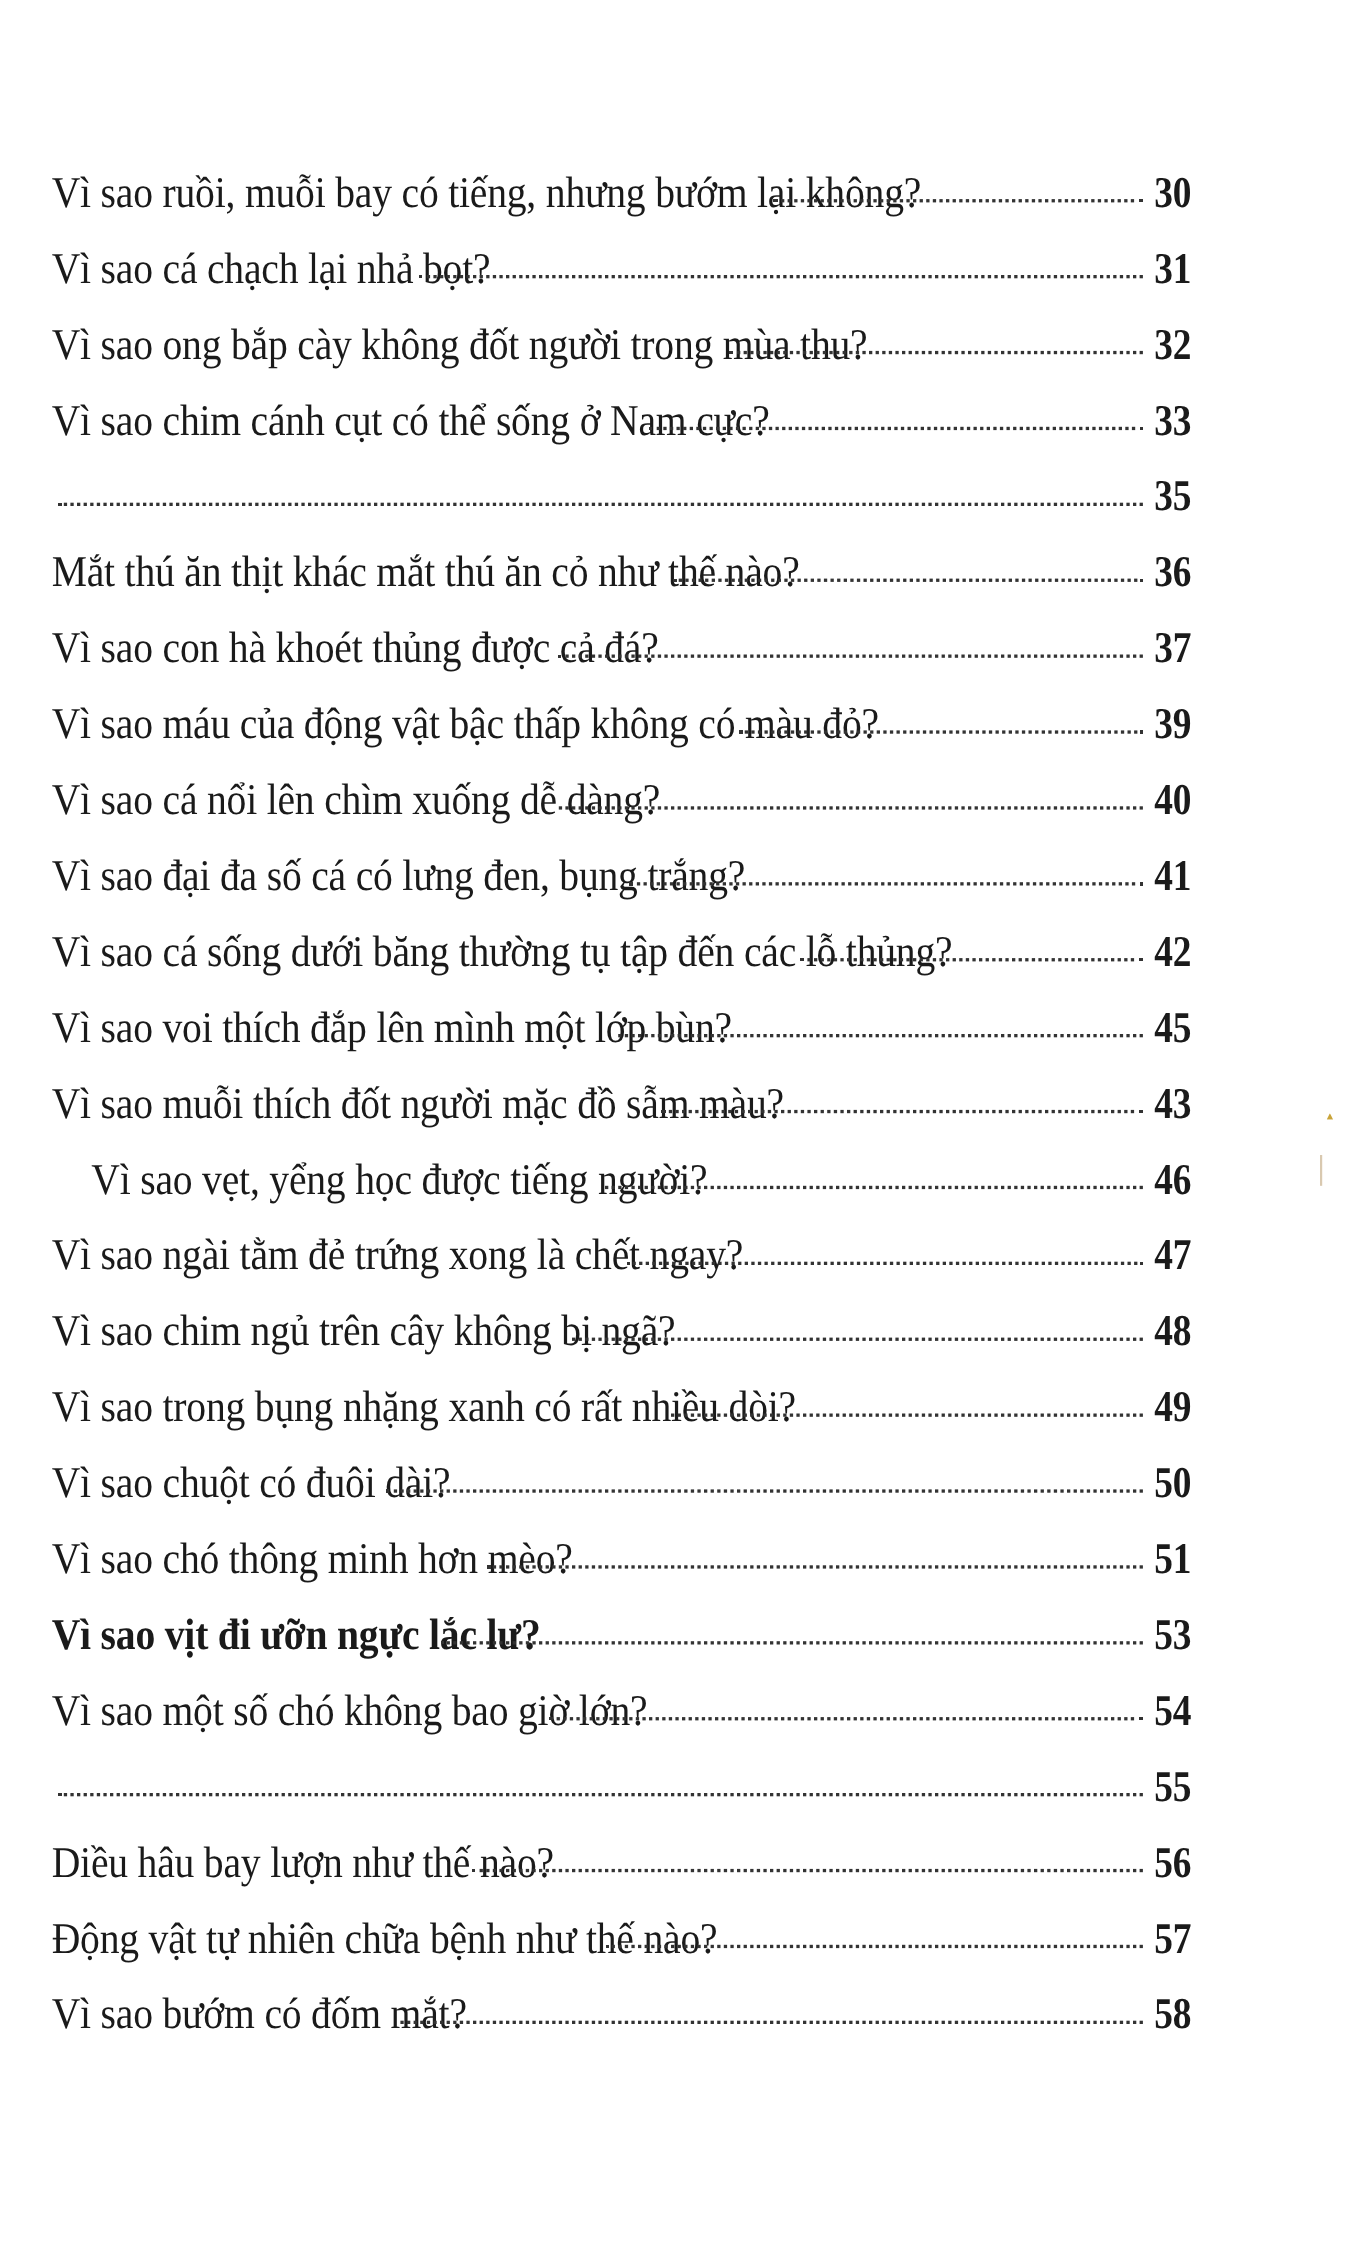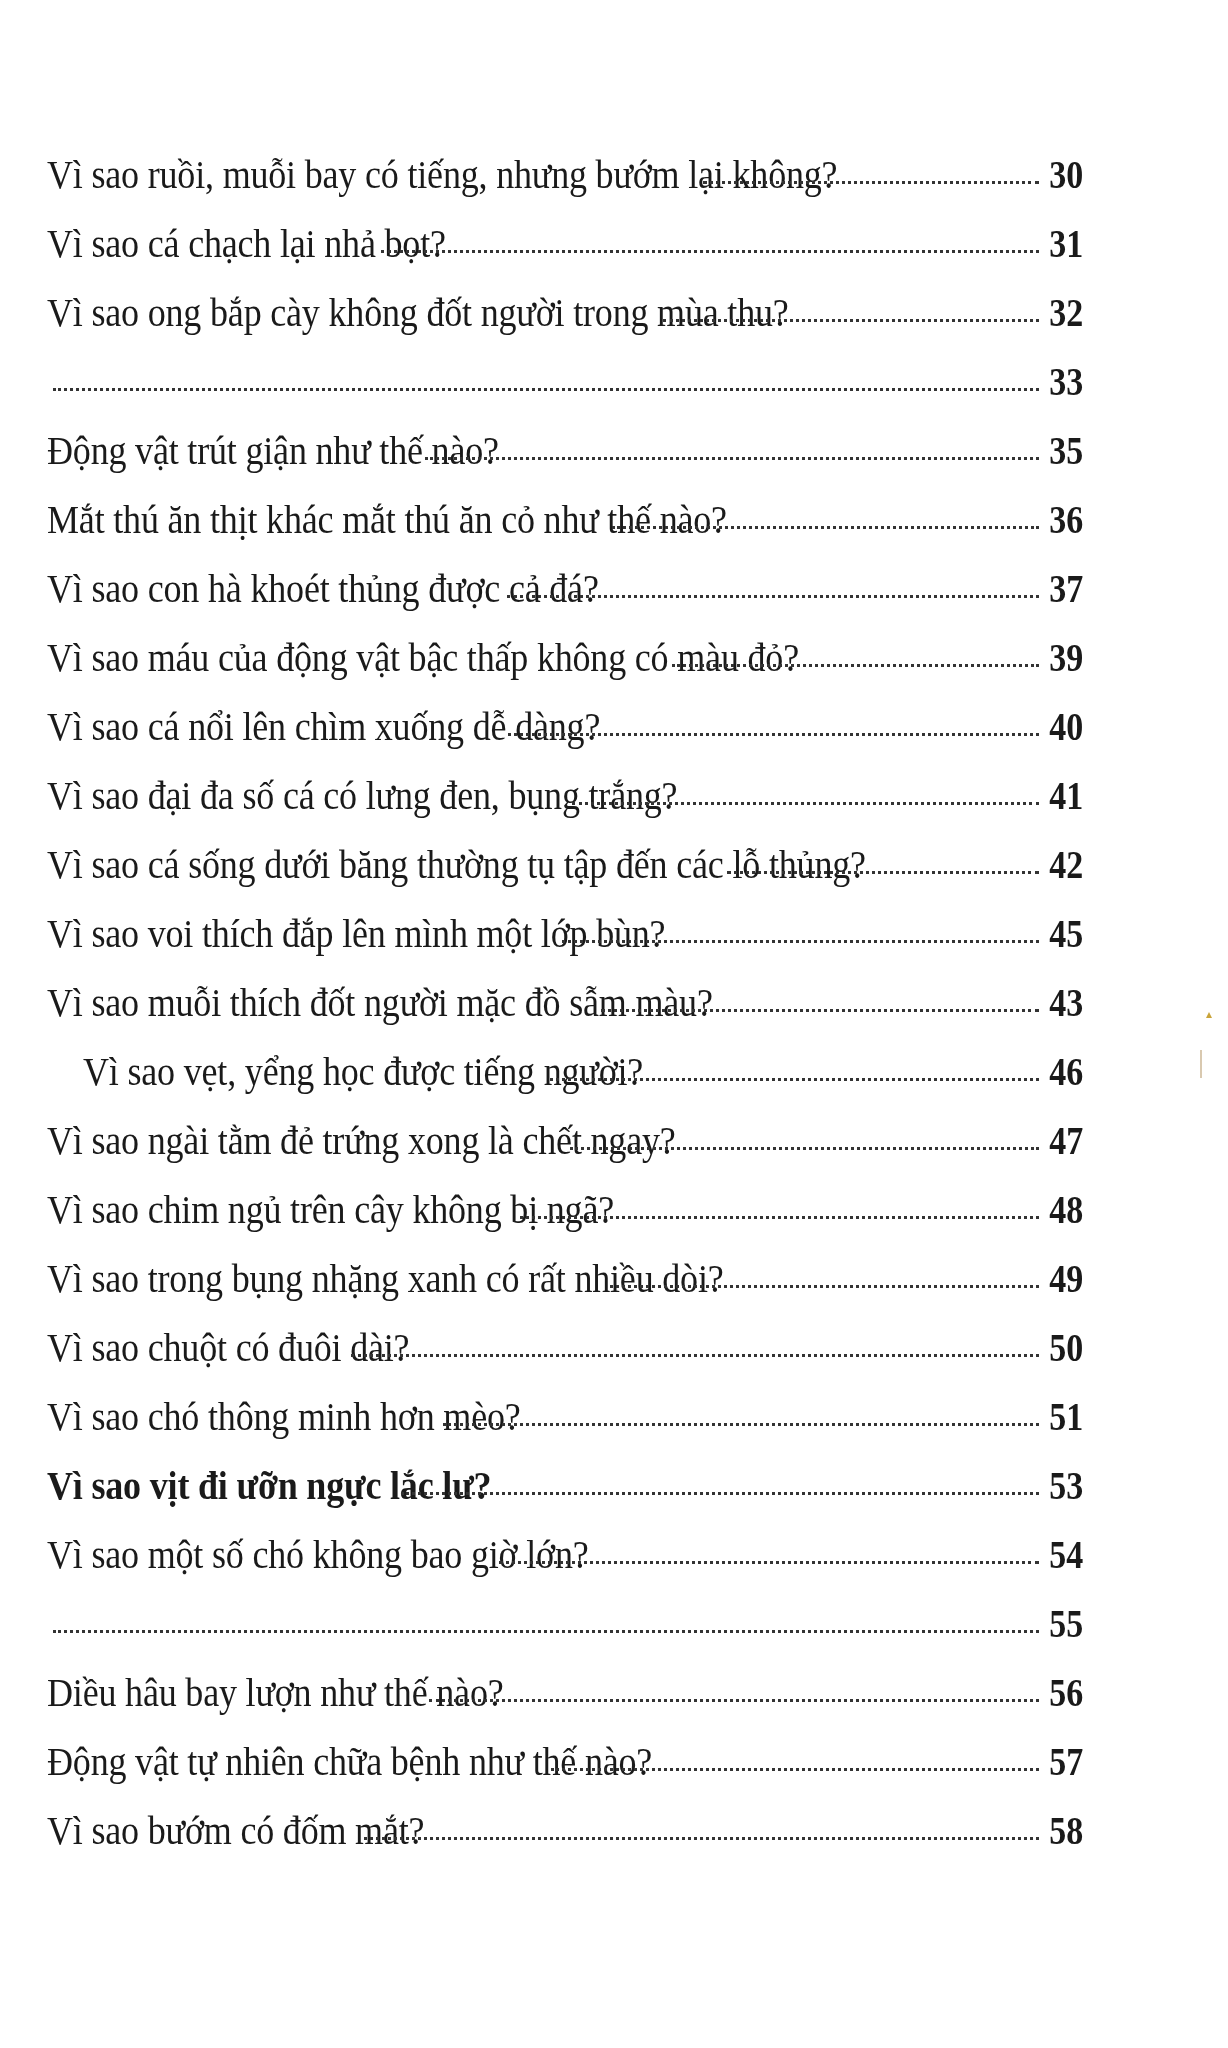--- a/index.html
+++ b/index.html
@@ -36,25 +36,25 @@
       <span class="wrap-title" style="width: 328.12px;"><span class="title">Vì sao cá chạch lại nhả bọt?</span></span>
       <span class="leader"></span>
       <span class="page">31</span>
     </div>
     <div class="row">
       <span class="wrap-title" style="width: 610.284px;"><span class="title">Vì sao ong bắp cày không đốt người trong mùa thu?</span></span>
       <span class="leader"></span>
       <span class="page">32</span>
     </div>
     <div class="row">
+      <span class="wrap-title" style="width: 537.047px;"><span class="title">Vì sao chim cánh cụt có thể sống ở Nam cực?</span></span>
       <span class="leader"></span>
       <span class="page">33</span>
     </div>
     <div class="row">
-      <span class="wrap-title" style="width: 371.784px;"><span class="title">Động vật trút giận như thế nào?</span></span>
       <span class="leader"></span>
       <span class="page">35</span>
     </div>
     <div class="row">
       <span class="wrap-title" style="width: 559.42px;"><span class="title">Mắt thú ăn thịt khác mắt thú ăn cỏ như thế nào?</span></span>
       <span class="leader"></span>
       <span class="page">36</span>
     </div>
     <div class="row">
       <span class="wrap-title" style="width: 454.008px;"><span class="title">Vì sao con hà khoét thủng được cả đá?</span></span>

